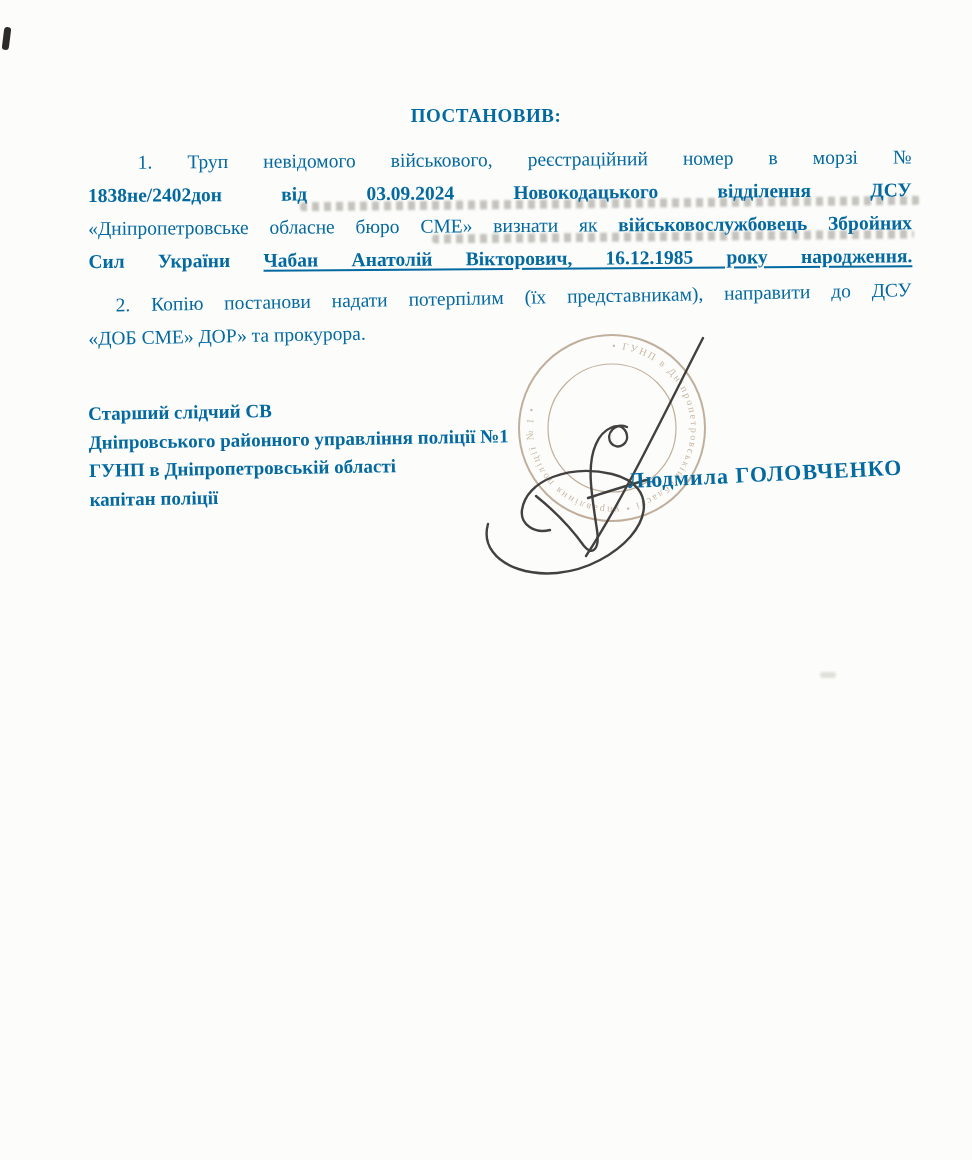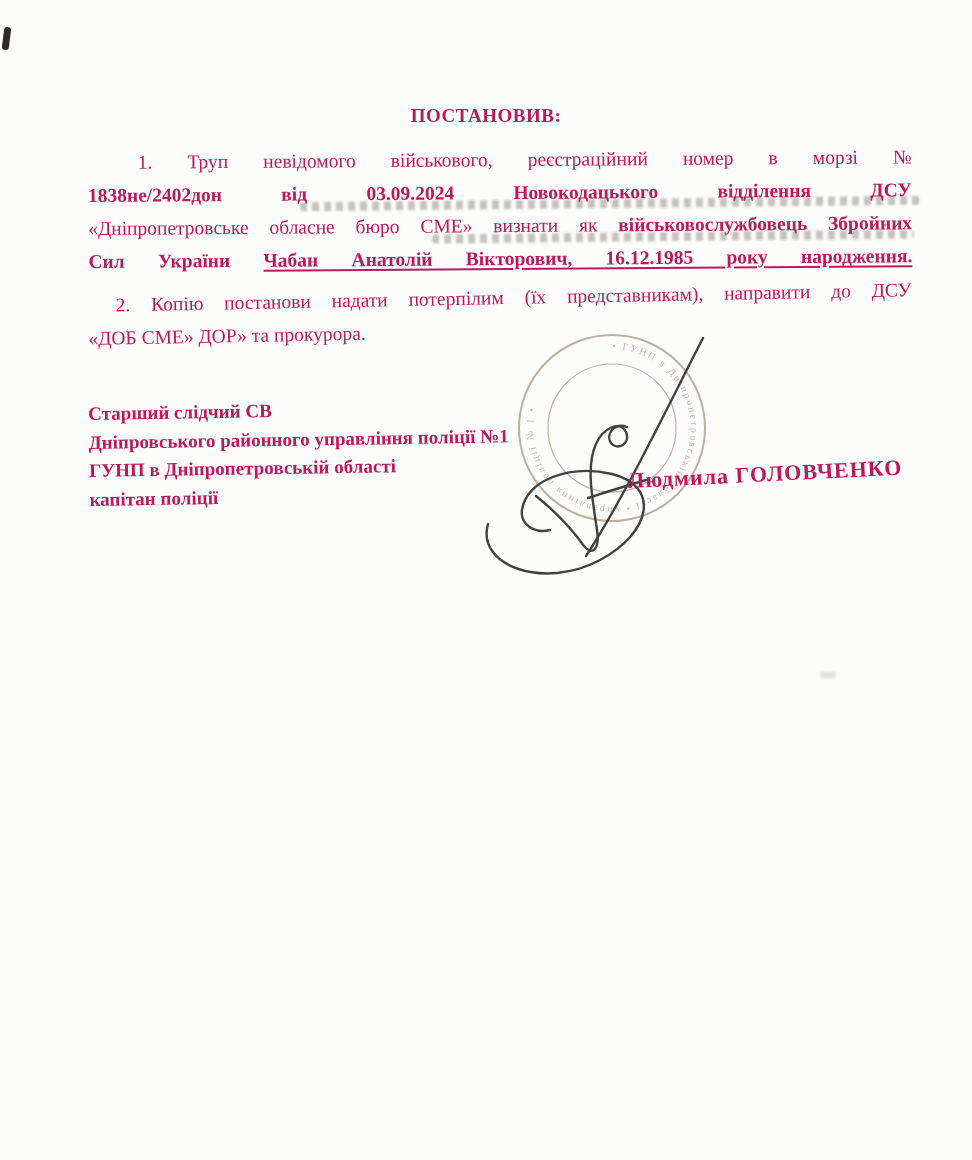--- a/index.html
+++ b/index.html
@@ -1,21 +1,21 @@
 <!DOCTYPE html>
 <html><head>
 <meta charset="utf-8">
 <style>
   html,body { margin:0; padding:0; background:#ffffff; }
   .page {
     position:relative;
     width:972px; height:1160px;
     background:#fcfcfa;
     font-family:"Liberation Serif", serif;
-    color:#be185d;
+    color:#0369a1;
     overflow:hidden;
   }
   
   .title {
     position:absolute; top:105px; left:0; width:100%;
     text-align:center;
     font-size:19px; font-weight:bold; letter-spacing:0.5px;
   }
   
   .para { position:absolute; left:88px; width:824px; font-size:19.5px; }

